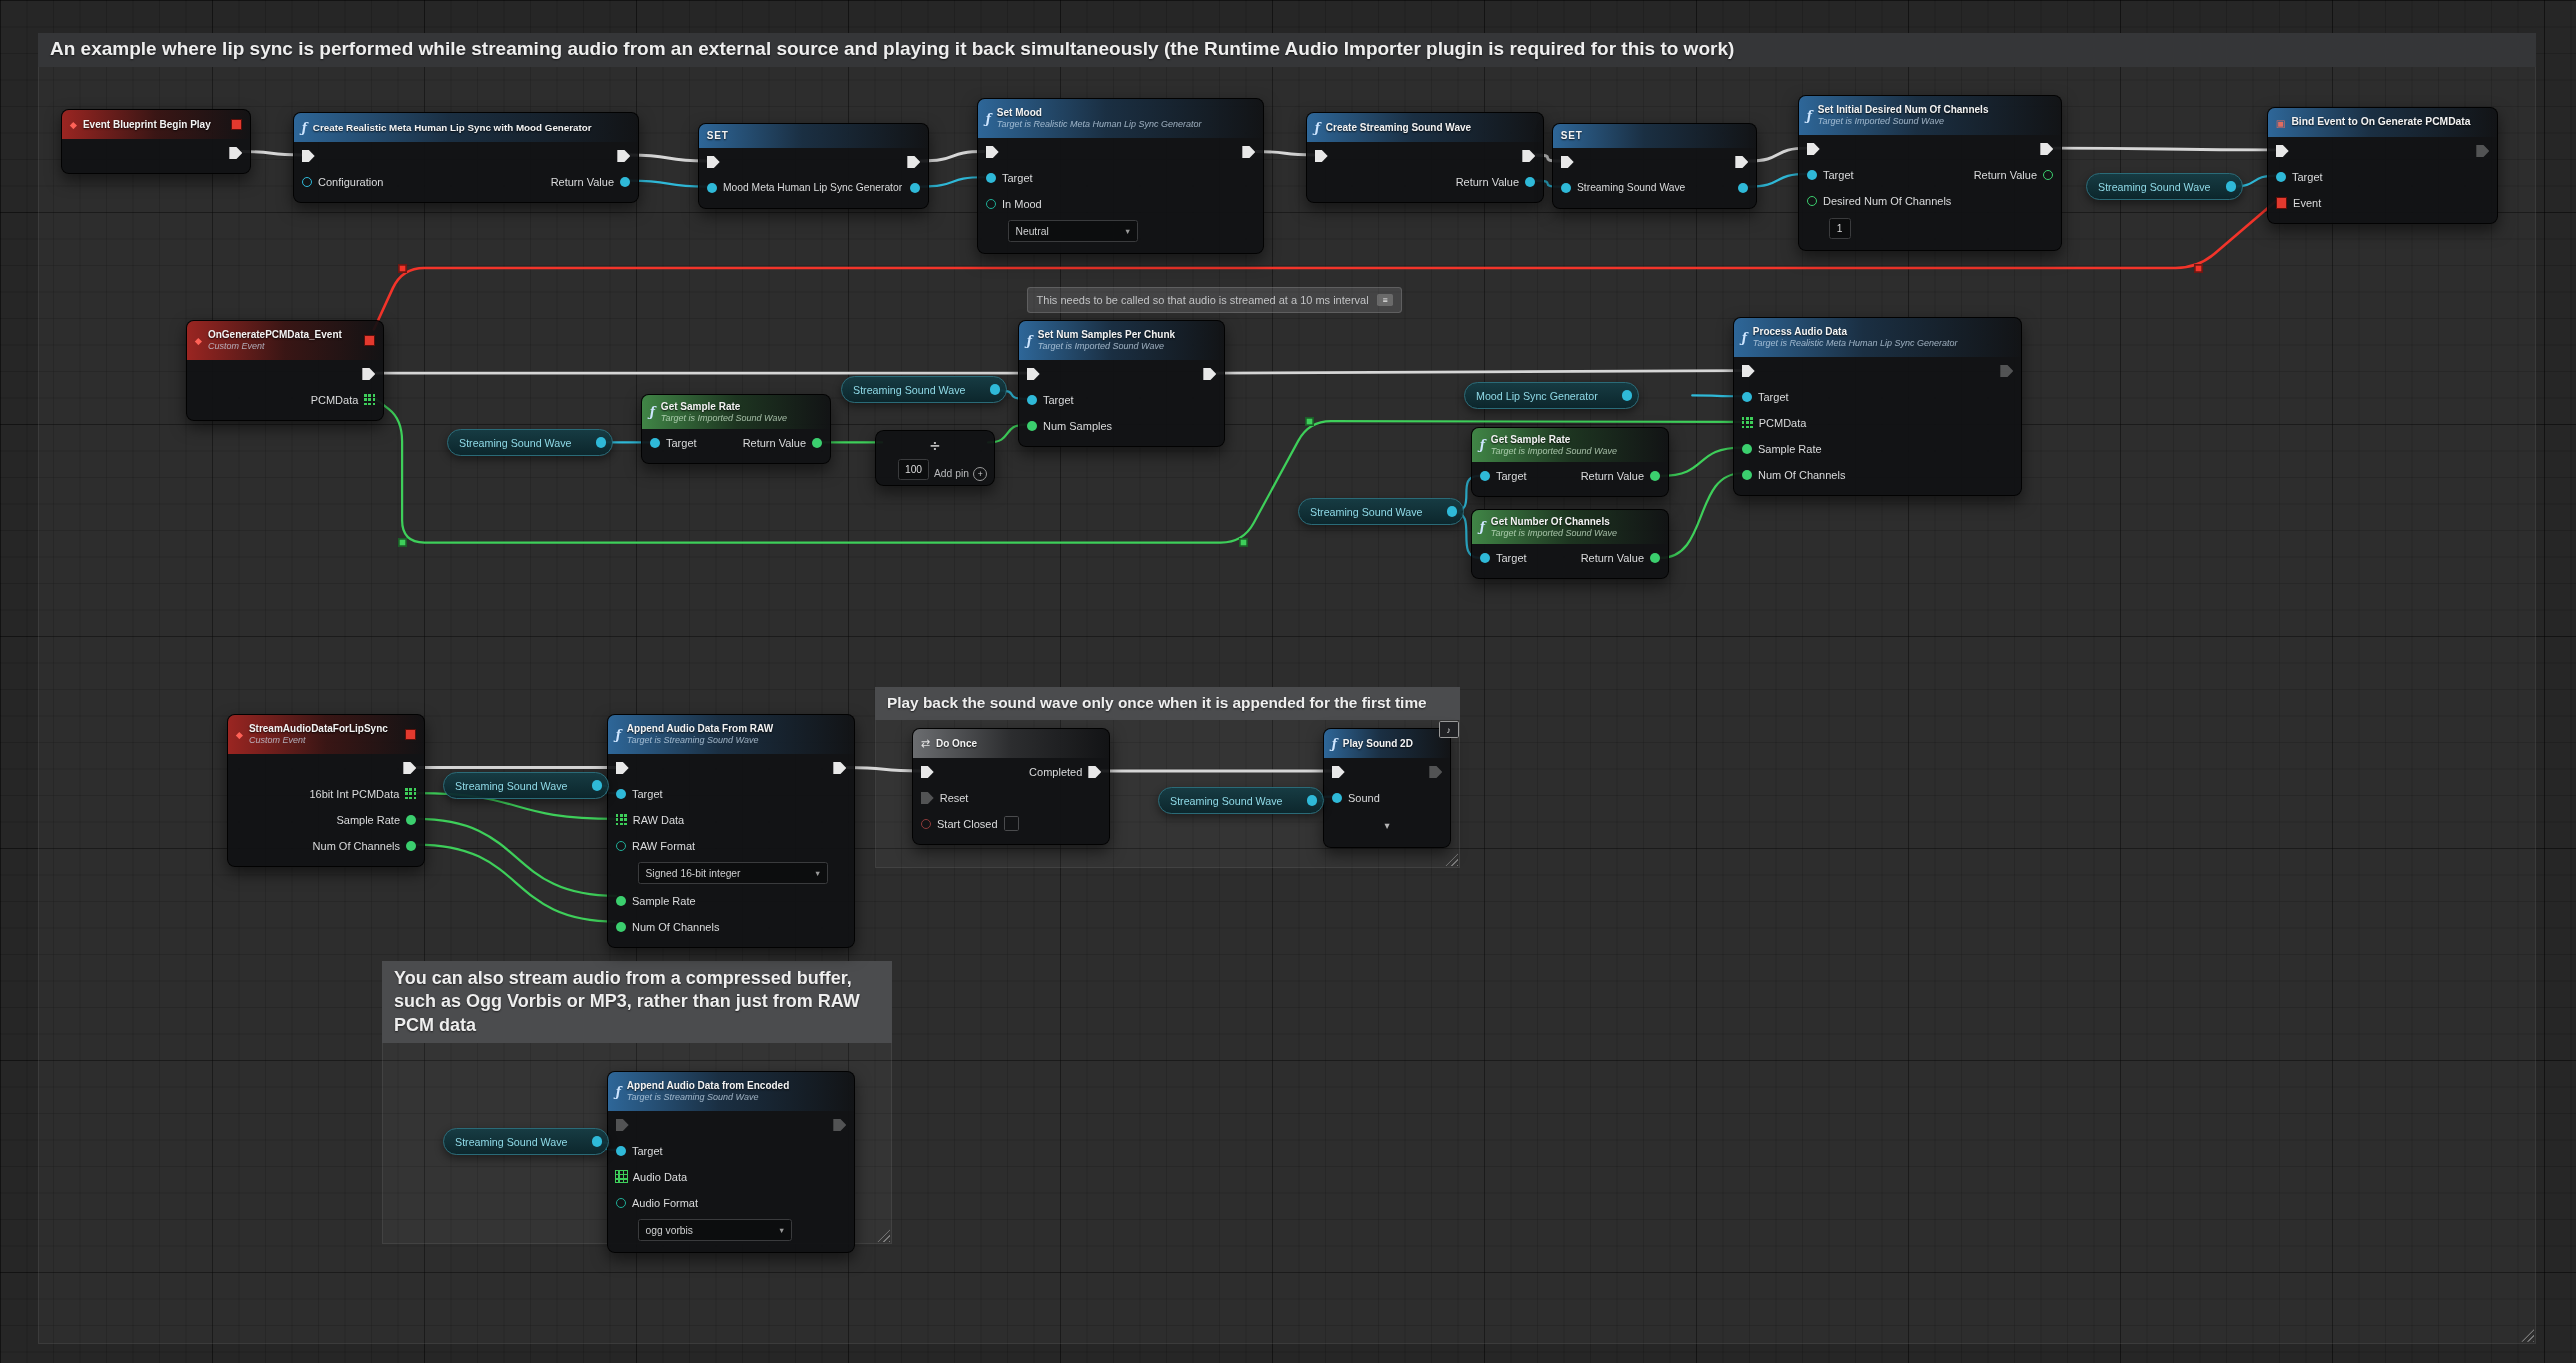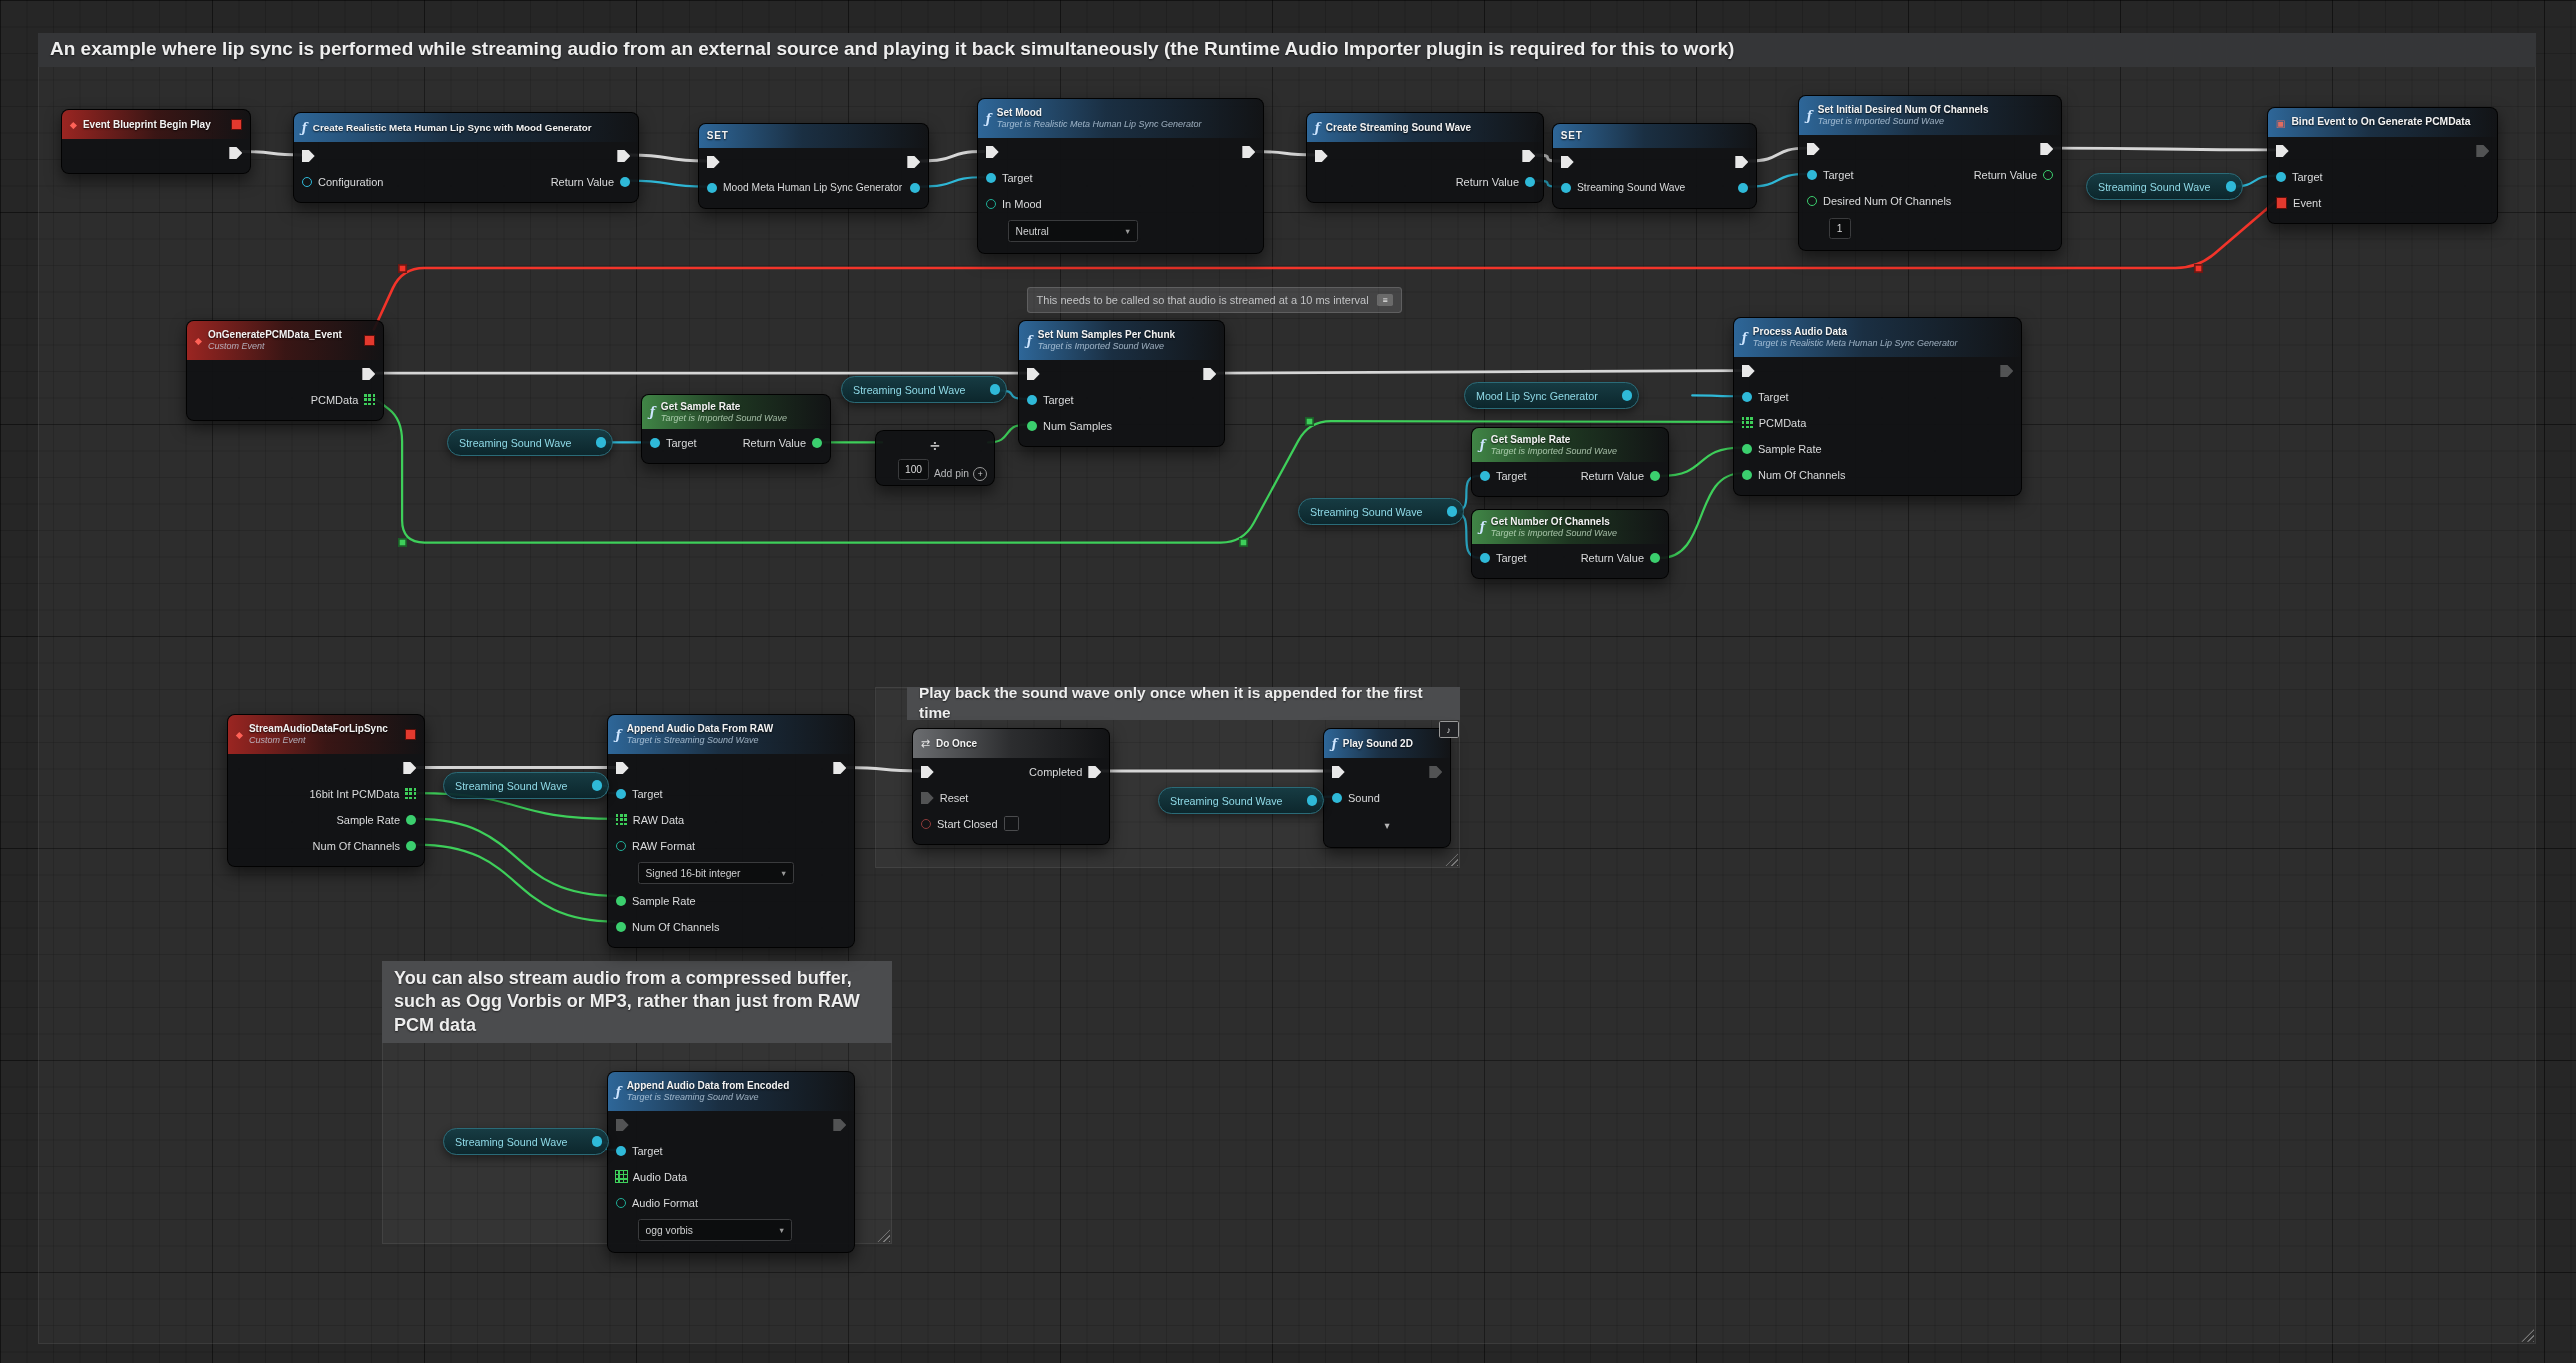--- a/index.html
+++ b/index.html
@@ -103,21 +103,21 @@
   <div id="comments-layer" data-name="comments-layer">
       <div class="comment" data-name="comment-banner" style="left: 38px; top: 32.5px; width: 2498px; height: 1311px;">
         <div class="comment-body" data-name="comment-body"></div>
         <div class="comment-header" data-name="comment-header" style="background: rgb(53, 54, 56); height: 34px;">
           <div class="comment-text" data-name="comment-title" style="font-size: 19px;">An example where lip sync is performed while streaming audio from an external source and playing it back simultaneously (the Runtime Audio Importer plugin is required for this to work)</div>
         </div>
         <div class="resize-handle" data-name="resize-handle"></div>
       </div>
       <div class="comment" data-name="comment-play-once" style="left: 875px; top: 687px; width: 585px; height: 181px;">
         <div class="comment-body" data-name="comment-body"></div>
-        <div class="comment-header" data-name="comment-header" style="background: rgb(75, 76, 78); height: 32.5px; margin-left: 32px;">
+        <div class="comment-header" data-name="comment-header" style="background: rgb(75, 76, 78); height: 32.5px;">
           <div class="comment-text" data-name="comment-title" style="font-size: 15.4px;">Play back the sound wave only once when it is appended for the first time</div>
         </div>
         <div class="resize-handle" data-name="resize-handle"></div>
       </div>
       <div class="comment" data-name="comment-compressed" style="left: 382px; top: 961px; width: 510px; height: 283px;">
         <div class="comment-body" data-name="comment-body"></div>
         <div class="comment-header" data-name="comment-header" style="background: rgb(75, 76, 78); height: 82px;">
           <div class="comment-text" data-name="comment-title" style="font-size: 18px;">You can also stream audio from a compressed buffer, such as Ogg Vorbis or MP3, rather than just from RAW PCM data</div>
         </div>
         <div class="resize-handle" data-name="resize-handle"></div>
@@ -681,21 +681,21 @@
             </div>
           </div>
           <div class="row">
             <div class="left">
               <span class="pin-dot hollow" data-name="raw-format-pin" style="--c: #1fae97;"></span>
               <span class="pin-label" data-name="pin-label">RAW Format</span>
             </div>
           </div>
           <div class="row row-widget">
             <div class="widget-indent">
-              <div class="select" data-name="raw-format-select" style="width: 156px;">
+              <div class="select" data-name="raw-format-select" style="width: 190px;">
                 <span class="select-value" data-name="select-value">Signed 16-bit integer</span>
                 <span class="chev" data-name="chevron-down-icon">▾</span>
               </div>
             </div>
           </div>
           <div class="row">
             <div class="left">
               <span class="pin-dot filled" data-name="sample-rate-pin" style="--c: #3bcf6e;"></span>
               <span class="pin-label" data-name="pin-label">Sample Rate</span>
             </div>

